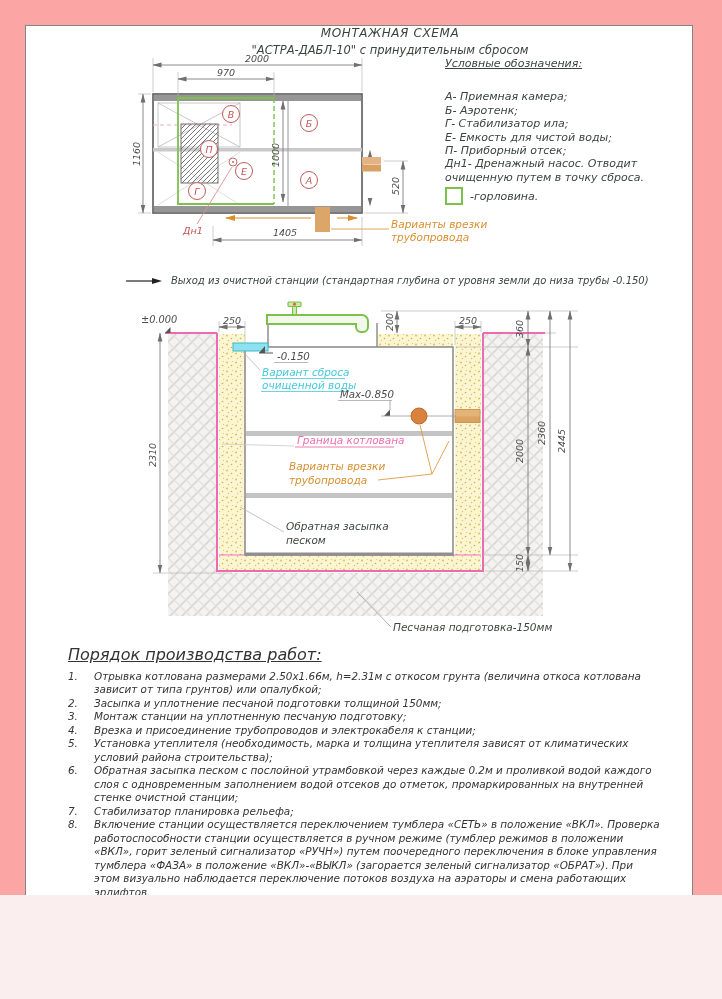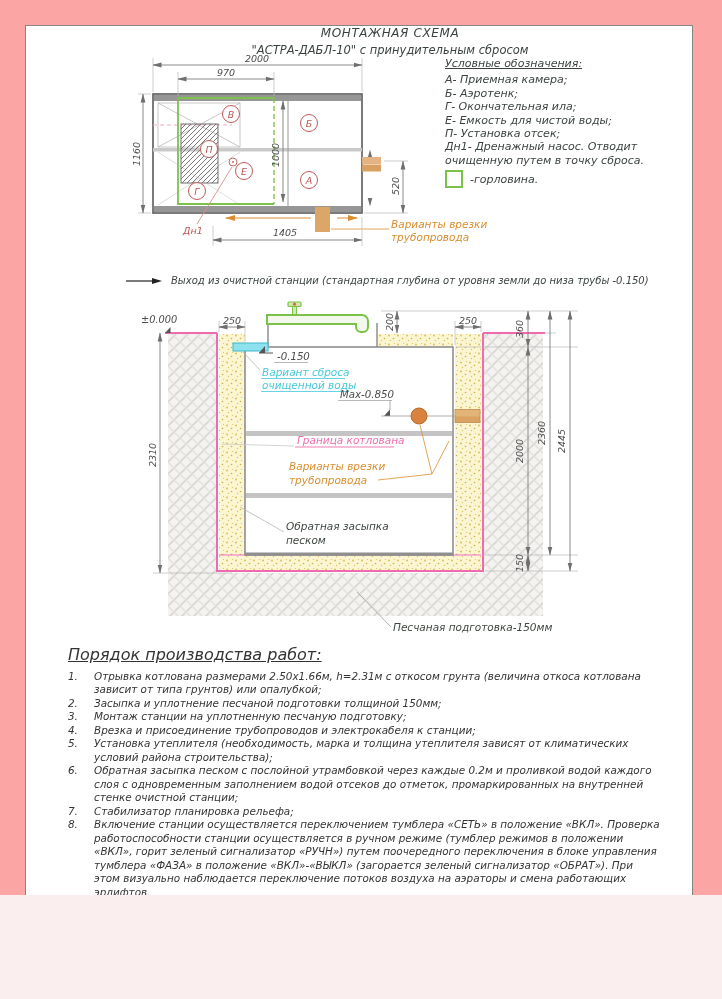--- a/index.html
+++ b/index.html
@@ -6,21 +6,21 @@
   #stage{position:relative;width:722px;height:895px;background:#fca5a5;
          font-family:"DejaVu Sans",sans-serif;overflow:hidden;}
   #sheet{position:absolute;left:25px;top:25px;width:668px;height:946px;
          background:#ffffff;border:1.5px solid #858585;box-sizing:border-box;}
   .abs{position:absolute;}
   #title{left:130px;top:26px;width:520px;text-align:center;color:#3a433d;font-style:italic;}
   #title .t1{font-size:12px;letter-spacing:0.6px;}
   #title .t2{font-size:11.5px;margin-top:3px;}
   #legend{left:445px;top:57px;width:238px;color:#3a433d;font-style:italic;
           font-size:11px;line-height:13.4px;}
-  #legend .hdr{text-decoration:underline;margin-bottom:3px;}
+  #legend .hdr{text-decoration:underline;margin-bottom:20px;}
   .legend-neck{display:flex;align-items:center;margin-top:3px;}
   .legend-sq{width:14px;height:14px;border:2px solid #7cc24a;margin-right:7px;flex:none;}
   .note{position:absolute;display:flex;align-items:center;gap:9px;color:#3a433d;
         font-style:italic;font-size:10px;white-space:nowrap;}
   #worklist{left:68px;top:648px;width:594px;color:#333;font-style:italic;
             font-size:10.4px;line-height:13.5px;}
   #worklist .hdr{text-decoration:underline;margin-bottom:8px;font-size:16px;}
   .wl-row{display:flex;}
   .wl-num{width:26px;flex:none;}
   .wl-txt{flex:1;white-space:pre-line;}
@@ -142,23 +142,23 @@
     <g>
       <text class="dtx org" x="391" y="228">Варианты врезки</text>
       <text class="dtx org" x="391" y="241">трубопровода</text>
     </g>
   </svg>
 
   <div id="legend" class="abs">
     <div class="hdr">Условные обозначения:</div>
     <div>А- Приемная камера;</div>
     <div>Б- Аэротенк;</div>
-    <div>Г- Окончательная ила;</div>
+    <div>Г- Стабилизатор ила;</div>
     <div>Е- Емкость для чистой воды;</div>
-    <div>П- Установка отсек;</div>
+    <div>П- Приборный отсек;</div>
     <div>Дн1- Дренажный насос. Отводит</div>
     <div>очищенную путем в точку сброса.</div>
     <div class="legend-neck">
       <span class="legend-sq"></span>
       <span>-горловина.</span>
     </div>
   </div>
 
   <div class="note" style="left:126px;top:275px">
     <svg width="36" height="8">

